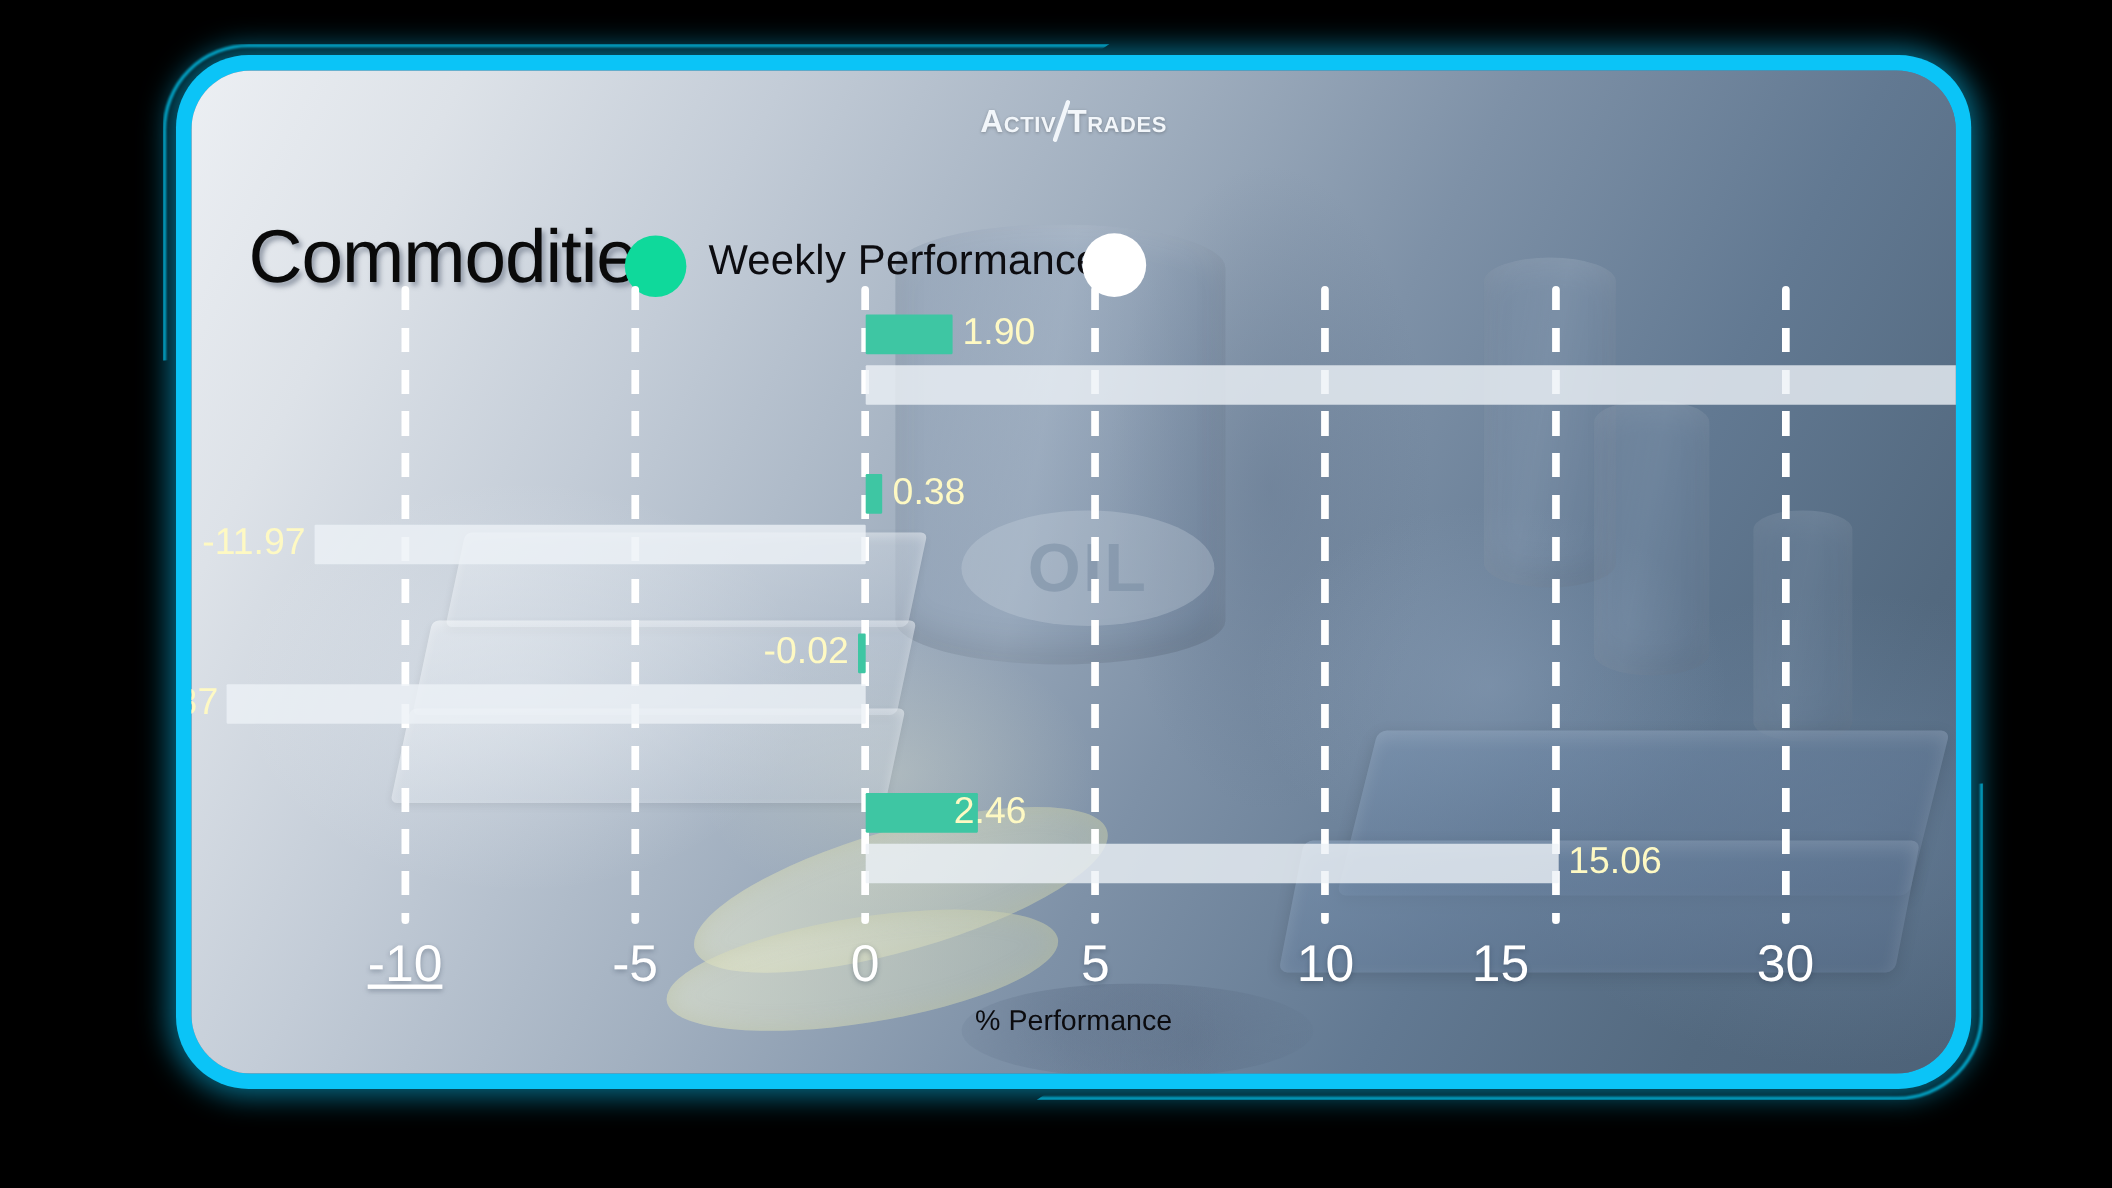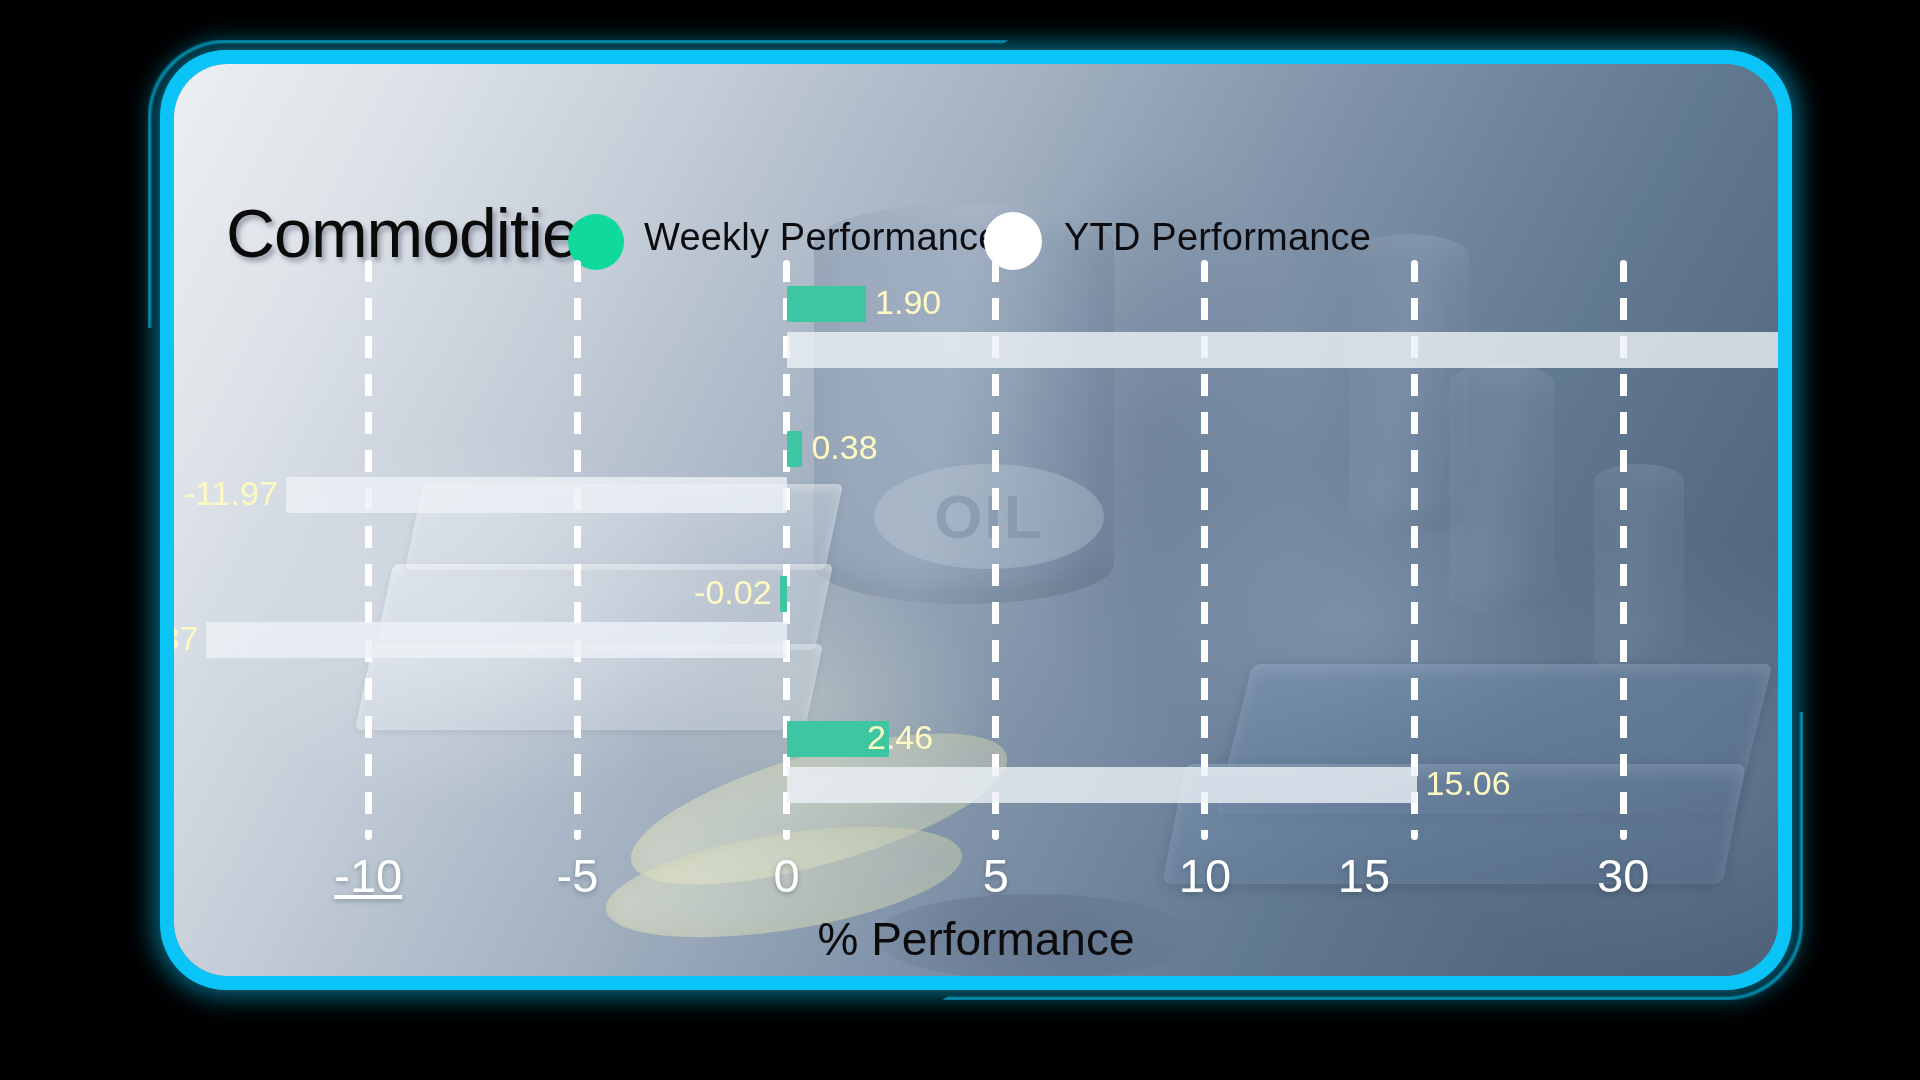--- a/index.html
+++ b/index.html
@@ -190,21 +190,21 @@
 
   
   #xaxis { position:absolute; left:52px; top:784px; width:1506px; height:60px; }
   .tick {
     position:absolute; top:0; transform:translateX(-50%);
     color:#ffffff; font-size:47px; line-height:56px;
     text-shadow:0 2px 5px rgba(40,55,75,.35);
   }
   #xtitle {
     position:absolute; left:0; right:0; top:848px;
-    text-align:center; font-size:46px; color:#0b0b0e;
+    text-align:center; font-size:26px; color:#0b0b0e;
   }
 </style>
 </head>
 <body>
 
 <div id="stage">
 
   <div class="glow-arc a1"></div>
   <div class="glow-arc a2"></div>
 
@@ -219,27 +219,31 @@
         <div class="silverbar s1"></div>
         <div class="silverbar s2"></div>
         <div class="silverbar s3"></div>
         <div class="ingot i1"></div>
         <div class="ingot i2"></div>
         <div class="corn c1"></div>
         <div class="corn c2"></div>
         <div class="beans"></div>
       </div>
 
+      <div id="logo">
+        <span class="seg">Activ</span>
+        <span class="slash"></span>
+        <span class="seg">Trades</span>
+      </div>
 
       <div id="header">
         <div id="title">Commodities</div>
         <div class="legend-dot" id="dot-weekly"></div>
         <div class="legend-label" id="lbl-weekly">Weekly Performance</div>
         <div class="legend-dot" id="dot-ytd"></div>
-        <div class="legend-label" id="lbl-ytd">YTD Performance</div>
       </div>
 
       <div id="plot">
         <div id="grid">
             <div class="gridline" style="left: 142.233px;"></div>
             <div class="gridline" style="left: 351.4px;"></div>
             <div class="gridline" style="left: 560.567px;"></div>
             <div class="gridline" style="left: 769.733px;"></div>
             <div class="gridline" style="left: 978.9px;"></div>
             <div class="gridline" style="left: 1188.07px;"></div>

